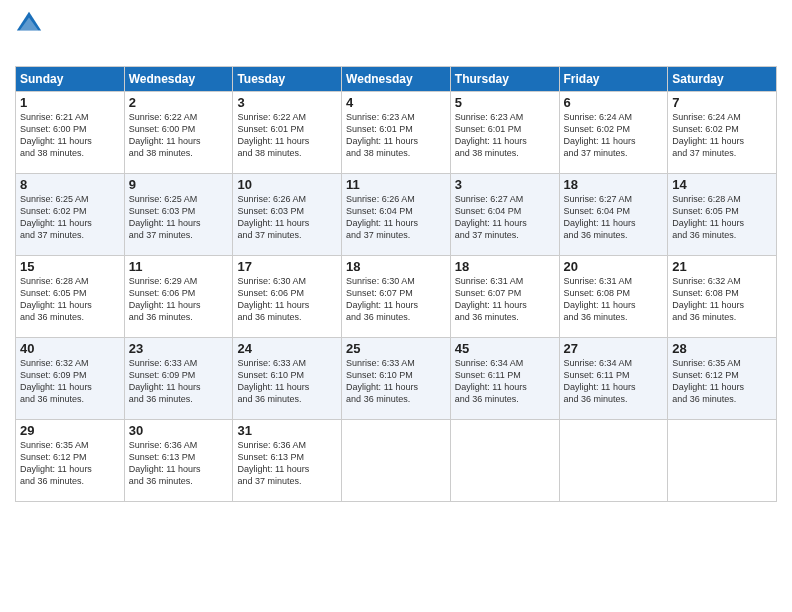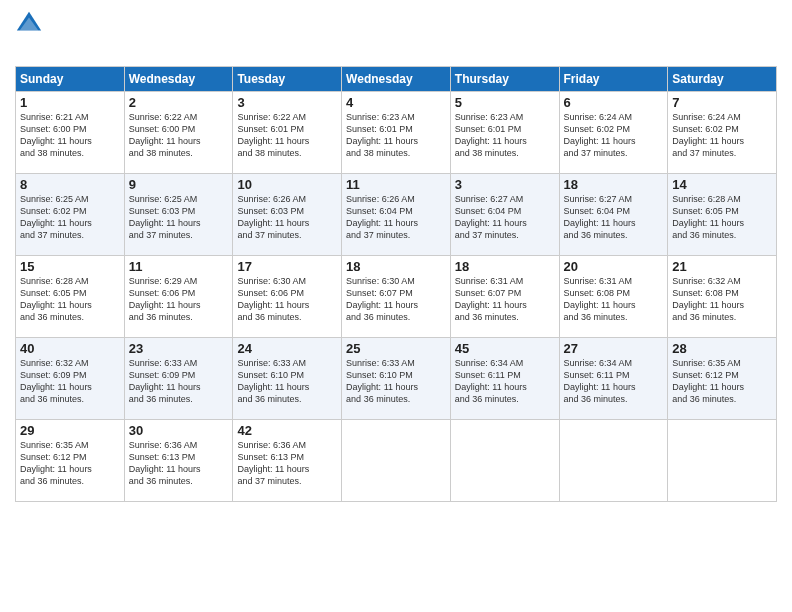--- a/index.html
+++ b/index.html
@@ -340,21 +340,21 @@
             <div class="cell-text">and 36 minutes.</div>
           </td>
           <td>
             <span class="day-num">30</span>
             <div class="cell-text">Sunrise: 6:36 AM</div>
             <div class="cell-text">Sunset: 6:13 PM</div>
             <div class="cell-text">Daylight: 11 hours</div>
             <div class="cell-text">and 36 minutes.</div>
           </td>
           <td>
-            <span class="day-num">42</span>
+            <span class="day-num">31</span>
             <div class="cell-text">Sunrise: 6:36 AM</div>
             <div class="cell-text">Sunset: 6:13 PM</div>
             <div class="cell-text">Daylight: 11 hours</div>
             <div class="cell-text">and 37 minutes.</div>
           </td>
           <td class="empty-cell"></td>
           <td class="empty-cell"></td>
           <td class="empty-cell"></td>
           <td class="empty-cell"></td>
         </tr>

